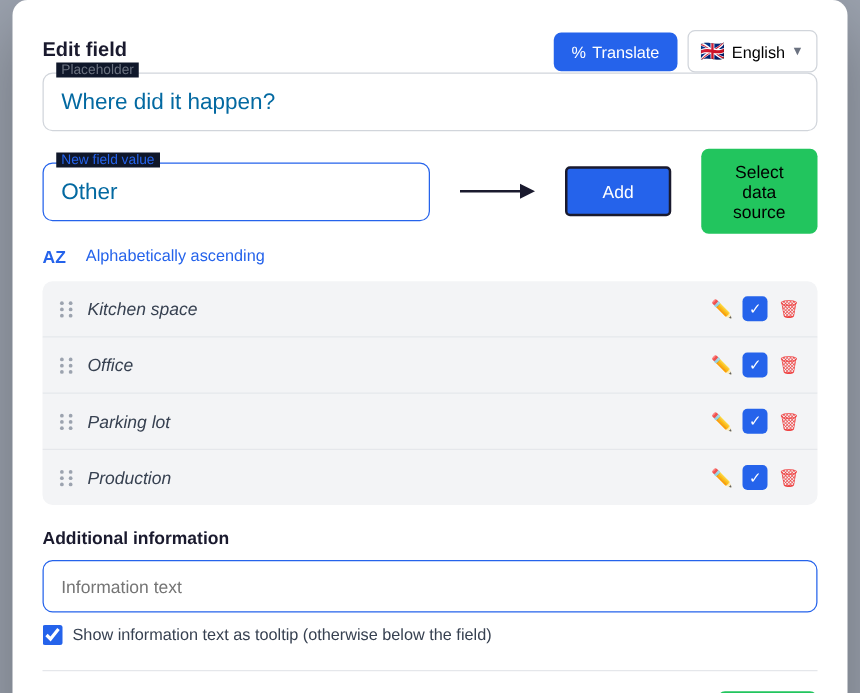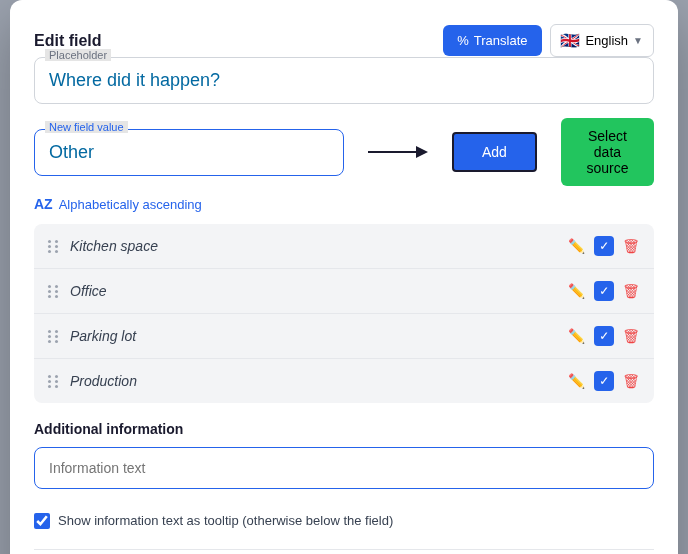--- a/index.html
+++ b/index.html
@@ -64,21 +64,21 @@
       position: relative;
       margin-bottom: 14px;
     }
     .section-field.placeholder-field {
       border-color: #d1d5db;
     }
     .field-label {
       position: absolute;
       top: -9px;
       left: 10px;
-      background: #e5e5e5;
+      background: #0f172a;
       padding: 0 4px;
       font-size: 11px;
       color: #6b7280;
     }
     .field-label.active {
       color: #2563eb;
     }
     .field-input {
       border: none;
       outline: none;
@@ -118,22 +118,22 @@
       color: #000000;
       border: none;
       border-radius: 6px;
       padding: 10px 18px;
       font-size: 14px;
       font-weight: 500;
       cursor: pointer;
     }
     .sort-row {
       display: flex;
-      align-items: flex-end;
-      gap: 6px;
+      align-items: flex-start;
+      gap: 16px;
       margin-bottom: 12px;
     }
     .sort-label {
       color: #2563eb;
       font-size: 13px;
       font-weight: 500;
     }
     .sort-icon {
       font-size: 14px;
       color: #2563eb;
@@ -206,21 +206,21 @@
       margin-bottom: 10px;
     }
     .info-input {
       border: 1px solid #2563eb;
       border-radius: 8px;
       padding: 12px 14px;
       font-size: 14px;
       color: #9ca3af;
       width: 100%;
       outline: none;
-      margin-bottom: 24px;
+      margin-bottom: 10px;
     }
     .checkbox-row {
       display: flex;
       gap: 8px;
       margin-bottom: 20px;
     }
     .checkbox {
       width: 16px;
       height: 16px;
       accent-color: #2563eb;

